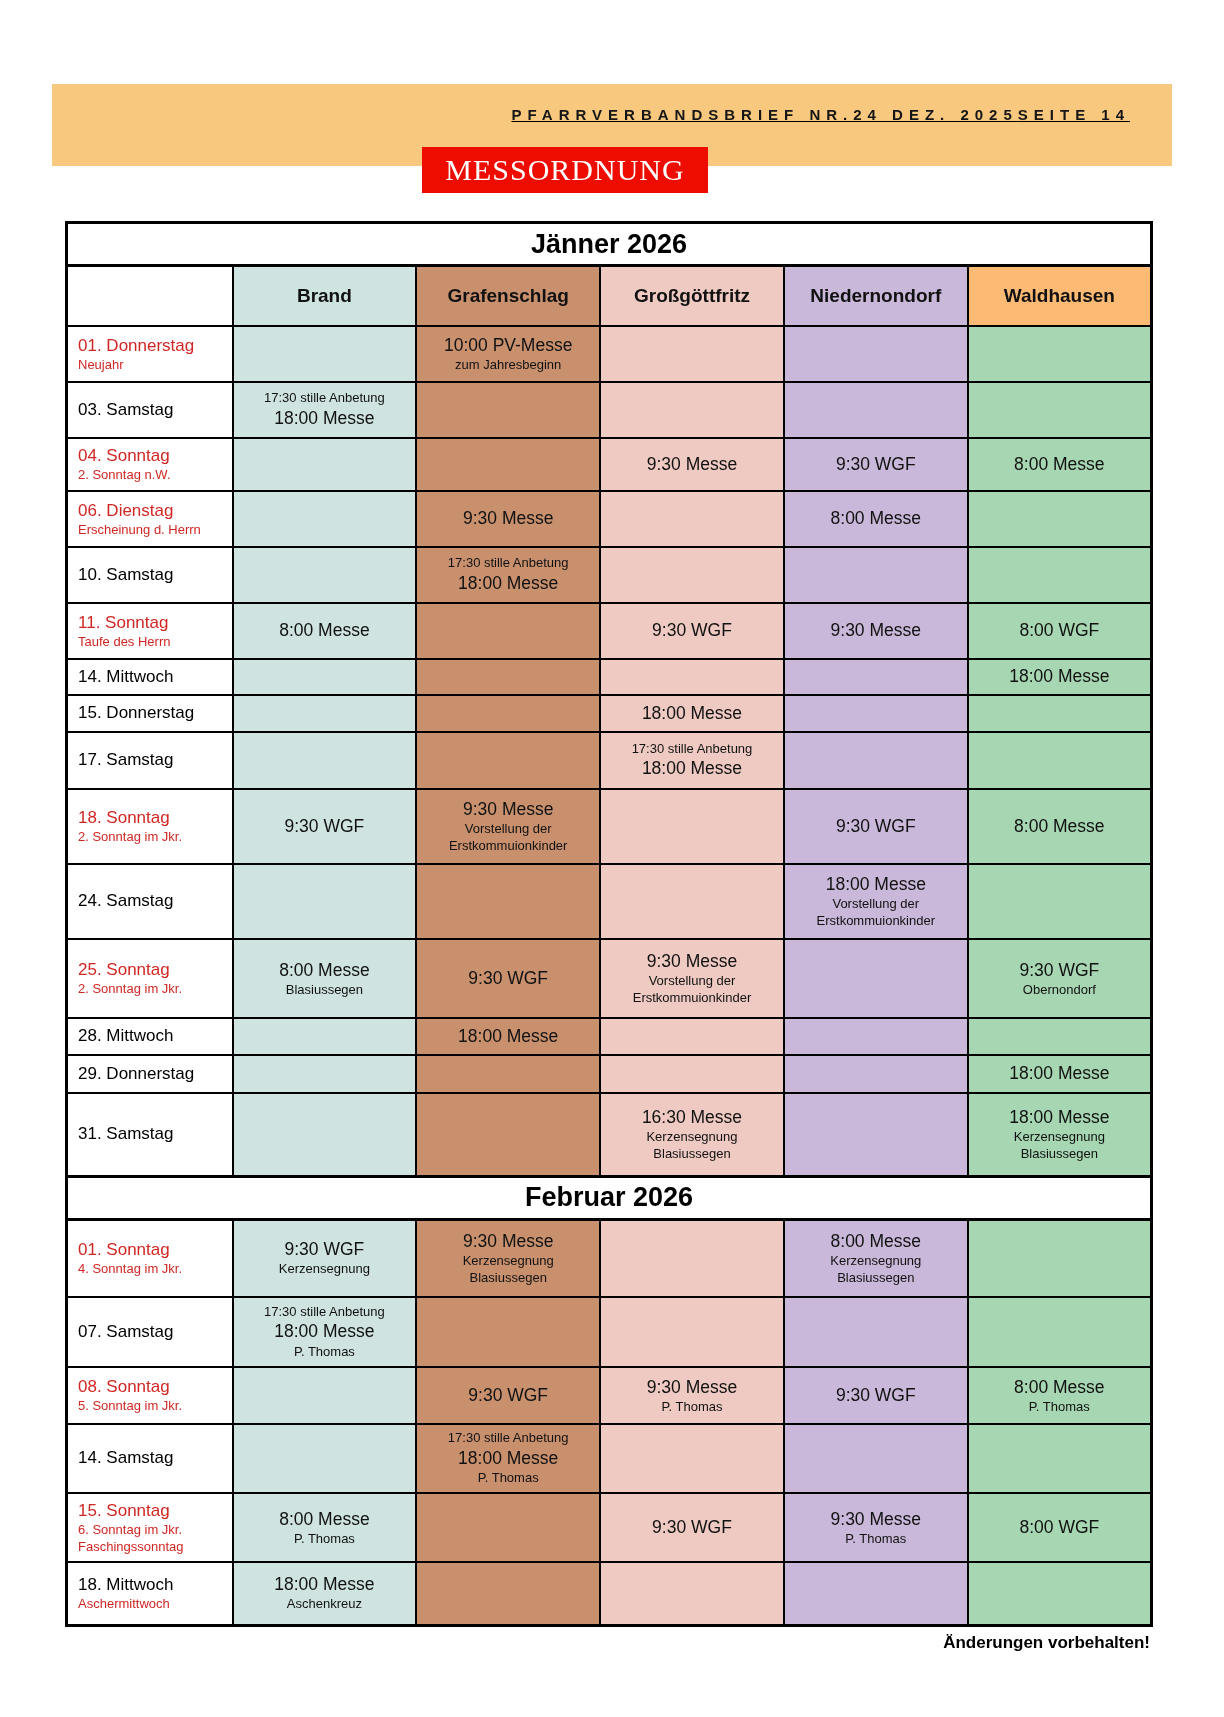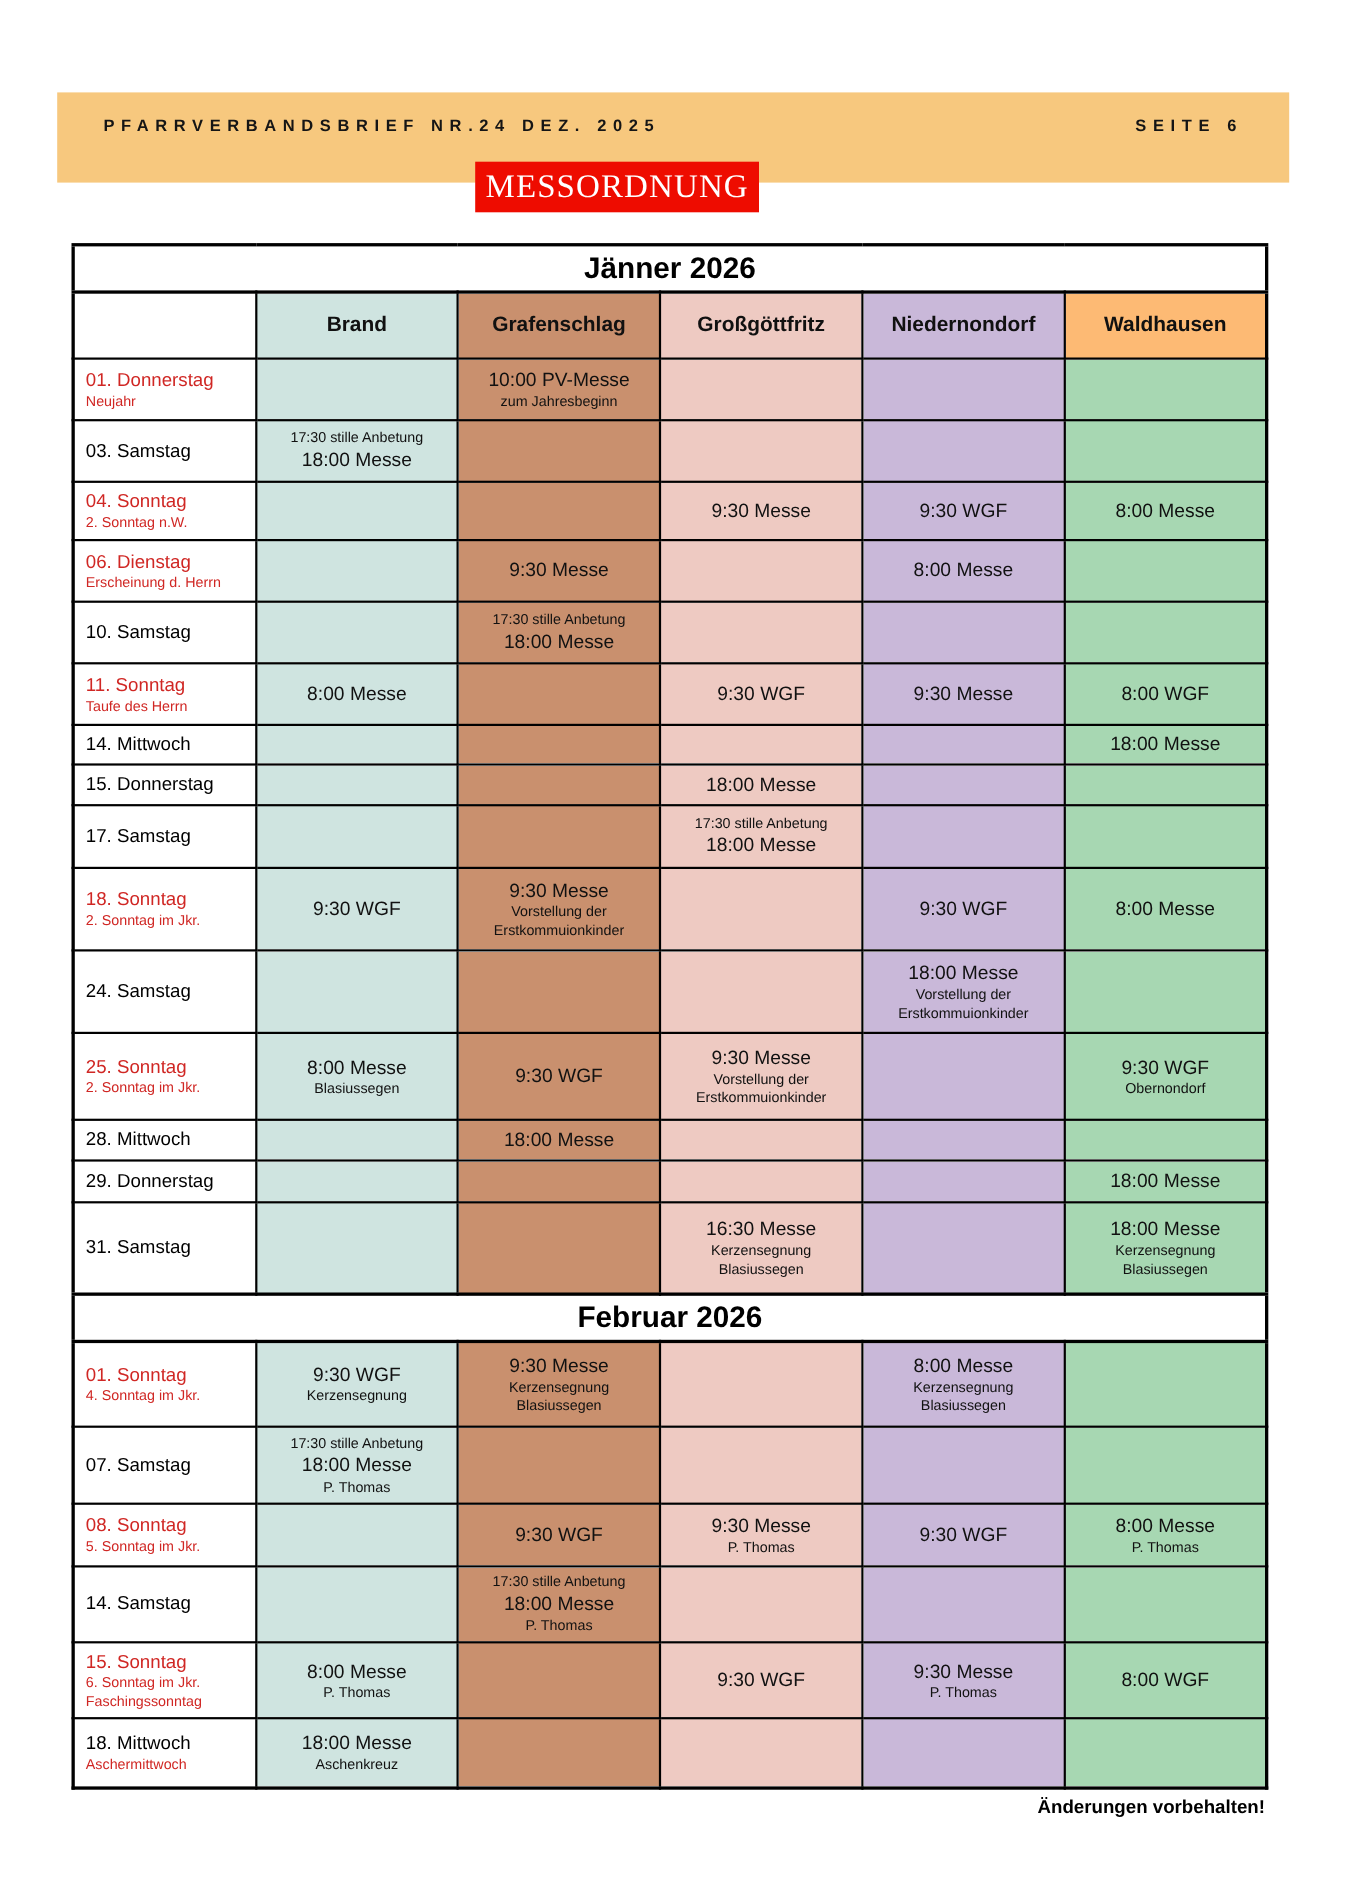--- a/index.html
+++ b/index.html
@@ -4,30 +4,30 @@
 <style>
   html,body{margin:0;padding:0;background:#ffffff;}
   .page{
     position:relative;width:1224px;height:1717px;background:#ffffff;
     font-family:"Liberation Sans",sans-serif;overflow:hidden;
   }
   
   .band{
     position:absolute;left:52px;top:84px;width:1120px;height:82px;
     background:var(--band-bg,#f7c87e);
-    display:flex;justify-content:space-between;align-items:center;
-    padding:0 42px;box-sizing:border-box;
+    display:flex;justify-content:flex-end;align-items:center;
+    padding:0 42px;box-sizing:border-box;text-decoration:underline;
   }
   .band-left,.band-right{
     font-weight:bold;font-size:15px;letter-spacing:6px;color:#151515;
     margin-bottom:22px;white-space:nowrap;
   }
   
   .banner{
-    position:absolute;left:432px;top:147px;width:258px;height:46px;
+    position:absolute;left:422px;top:147px;width:286px;height:46px;
     background:var(--banner-bg,#ee0c00);color:var(--banner-text,#ffffff);
     font-family:"Liberation Serif",serif;font-size:30px;letter-spacing:1px;
     text-align:center;line-height:45px;
   }
   
   table.schedule{
     position:absolute;left:65px;top:221px;width:1085px;
     border-collapse:collapse;table-layout:fixed;
     border:3px solid #000;
   }
@@ -61,21 +61,21 @@
     font-weight:bold;font-size:17px;color:#000;white-space:nowrap;
   }
 </style>
 </head>
 <body>
 
 <div class="page">
 
   <header class="band">
     <div class="band-left">PFARRVERBANDSBRIEF NR.24 DEZ. 2025</div>
-    <div class="band-right">SEITE 6</div>
+    <div class="band-right">SEITE 14</div>
   </header>
 
   <div class="banner">MESSORDNUNG</div>
 
   <table class="schedule">
     <colgroup>
       <col class="c-date">
         <col class="c-loc">
         <col class="c-loc">
         <col class="c-loc">

